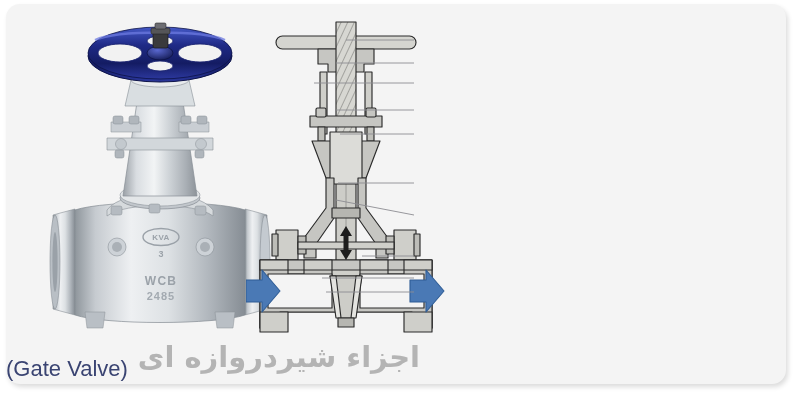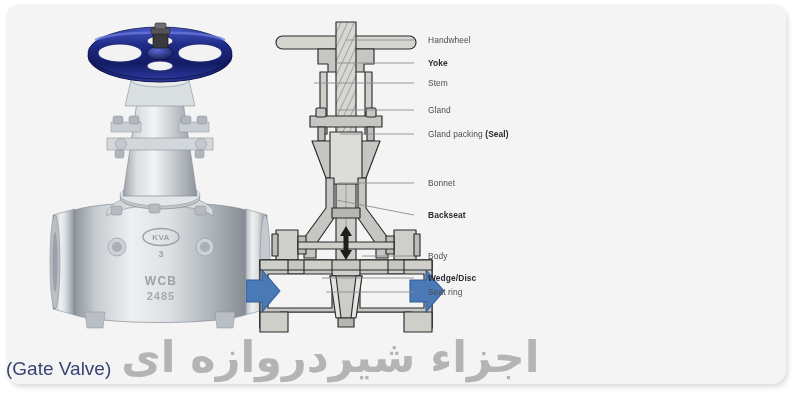--- a/index.html
+++ b/index.html
@@ -25,23 +25,23 @@
   .labels{position:absolute;left:408px;top:0;width:250px;height:340px;}
   .lbl{position:absolute;font-size:8.4px;color:#4c4c52;white-space:nowrap;
        letter-spacing:.1px;line-height:1;}
   .lbl.bold{font-weight:bold;color:#2a2a30;}
   .lbl .seal{font-weight:bold;color:#2a2a30;}
 
   
   .caption{position:absolute;left:0;top:330px;width:780px;height:46px;
            display:flex;align-items:center;justify-content:flex-end;
            padding-right:14px;box-sizing:border-box;direction:rtl;}
-  .cap-fa{font-size:43px;color:#b4b4b4;font-weight:bold;
+  .cap-fa{font-size:29px;color:#b4b4b4;font-weight:bold;
           font-family:"DejaVu Sans",sans-serif;letter-spacing:0;}
-  .cap-en{font-size:19px;color:#3a4472;font-weight:normal;
+  .cap-en{font-size:22px;color:#3a4472;font-weight:normal;
           margin-right:10px;direction:ltr;margin-top:24px;}
 </style>
 </head>
 <body>
 
 <div class="page">
   <div class="card">
     <div class="canvas">
 
       <div class="photo">
@@ -271,32 +271,20 @@
           <line x1="408" y1="106" x2="330" y2="106"></line>
           <line x1="408" y1="130" x2="334" y2="130"></line>
           <line x1="408" y1="179" x2="332" y2="179"></line>
           <line x1="408" y1="211" x2="330" y2="196"></line>
           <line x1="408" y1="252" x2="356" y2="252"></line>
           <line x1="408" y1="274" x2="316" y2="274"></line>
           <line x1="408" y1="288" x2="320" y2="288"></line>
         </g>
       </svg>
 
-      <div class="labels">
-        <div class="lbl" style="top:32px;left:14px;">Handwheel</div>
-        <div class="lbl bold" style="top:55px;left:14px;">Yoke</div>
-        <div class="lbl" style="top:75px;left:14px;">Stem</div>
-        <div class="lbl" style="top:102px;left:14px;">Gland</div>
-        <div class="lbl" style="top:126px;left:14px;"><span>Gland packing</span> <span class="seal">(Seal)</span></div>
-        <div class="lbl" style="top:175px;left:14px;">Bonnet</div>
-        <div class="lbl bold" style="top:207px;left:14px;">Backseat</div>
-        <div class="lbl" style="top:248px;left:14px;">Body</div>
-        <div class="lbl bold" style="top:270px;left:14px;">Wedge/Disc</div>
-        <div class="lbl" style="top:284px;left:14px;">Seat ring</div>
-      </div>
 
       <div class="caption">
         <span class="cap-fa">اجزاء شیردروازه ای</span>
         <span class="cap-en">(Gate Valve)</span>
       </div>
 
     </div>
   </div>
 </div>
 

